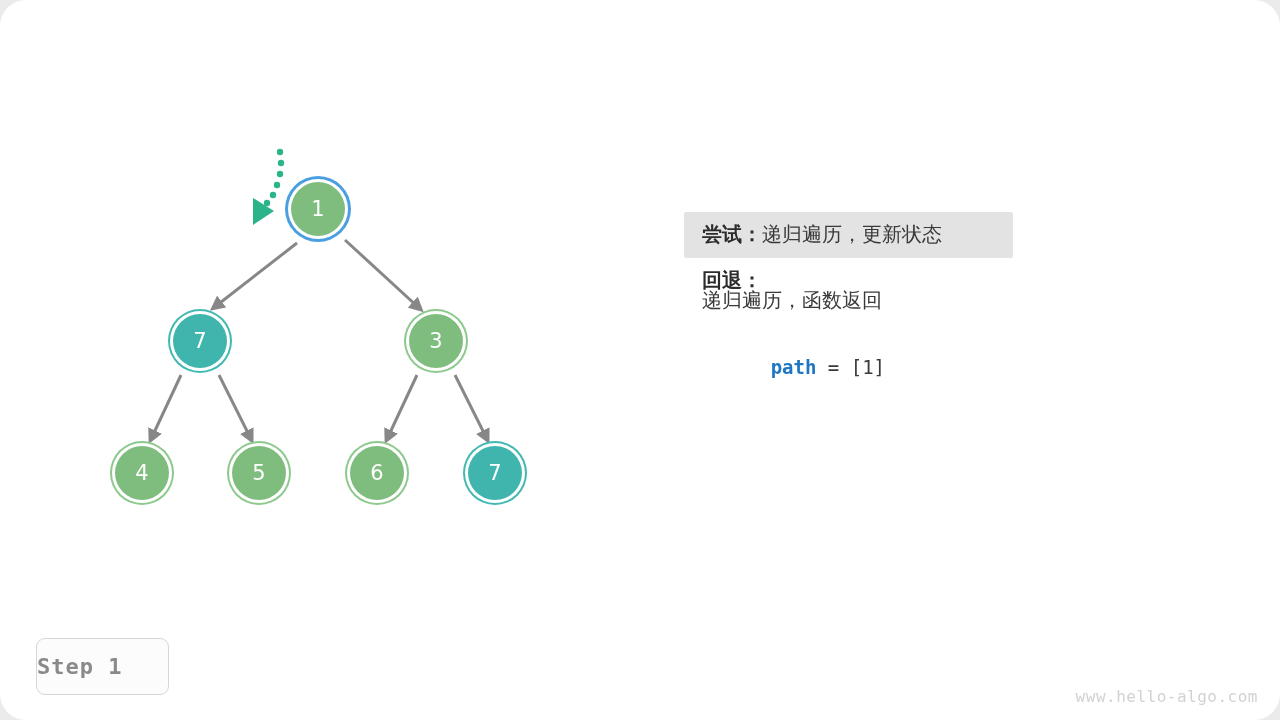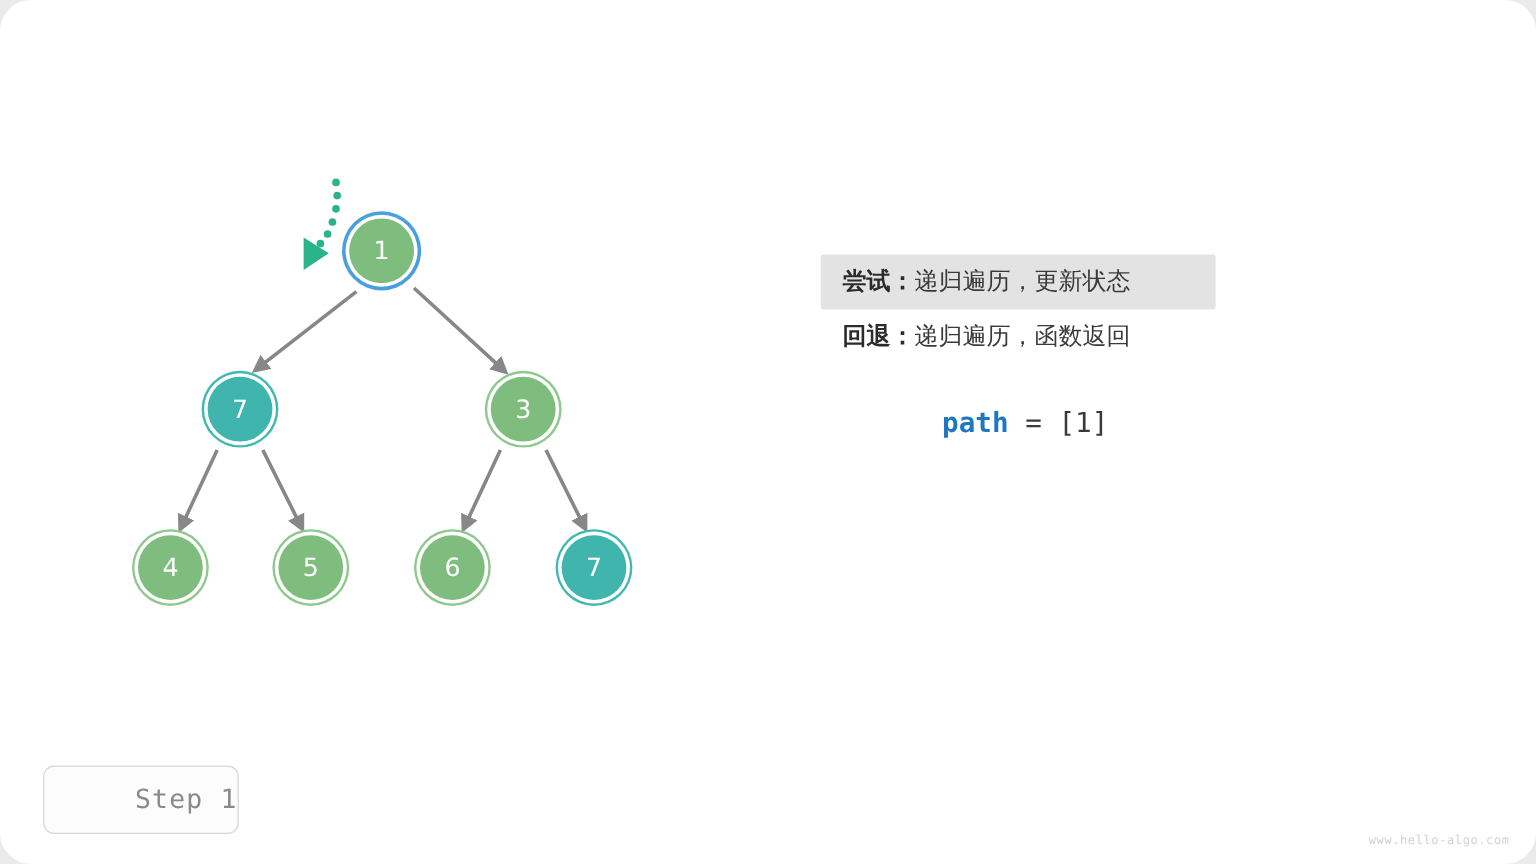--- a/index.html
+++ b/index.html
@@ -85,63 +85,64 @@
   #line-try {
     background: #e3e3e3;
     padding: 12px 30px 14px 18px;
     border-radius: 2px;
     width: 329px;
     box-sizing: border-box;
   }
   #line-back {
     padding: 12px 18px 14px 18px;
     box-sizing: border-box;
+    flex-direction: column;
   }
 
   .code-line {
     font-family: "DejaVu Sans Mono", "Liberation Mono", monospace;
-    font-size: 23px;
+    font-size: 19px;
     line-height: 1;
     white-space: pre;
     padding-left: 18px;
   }
   #line-path { margin-top: 15px; }
   #line-res  { margin-top: 86px; }
   .var-path { color: #1f77c4; font-weight: bold; }
   .var-res  { color: #2d9d8f; font-weight: bold; }
   .code-rest { color: #3a3a3a; }
 
   
   #step-badge {
     position: absolute;
     left: 36px;
     top: 638px;
-    width: 163px;
+    width: 133px;
     height: 57px;
     border: 1px solid #d6d6d6;
     border-radius: 9px;
     background: #fcfcfc;
     display: flex;
     align-items: center;
-    justify-content: flex-end;
+    justify-content: flex-start;
     font-family: "DejaVu Sans Mono", "Liberation Mono", monospace;
     font-size: 22px;
-    font-weight: normal;
+    font-weight: bold;
     color: #8a8a8a;
     letter-spacing: 1px;
     box-sizing: border-box;
   }
 
   
   #watermark {
     position: absolute;
     right: 22px;
     bottom: 14px;
     font-family: "DejaVu Sans Mono", "Liberation Mono", monospace;
-    font-size: 10px;
+    font-size: 16px;
     color: #d2d2d2;
     letter-spacing: 0.5px;
     text-align: center;
   }
 </style>
 </head>
 <body>
 
 <div id="canvas">
 

